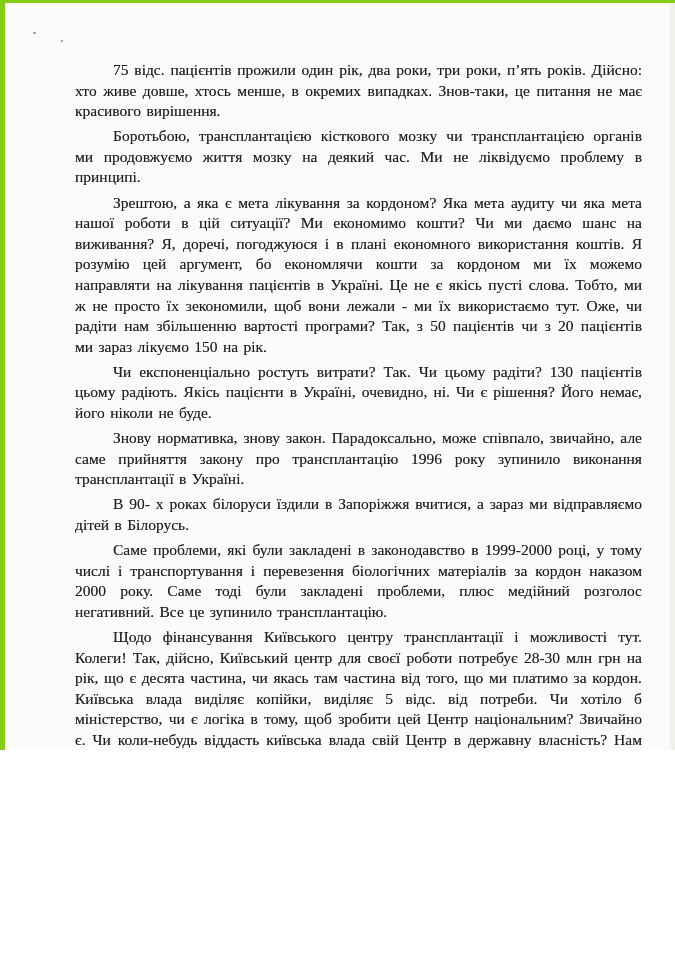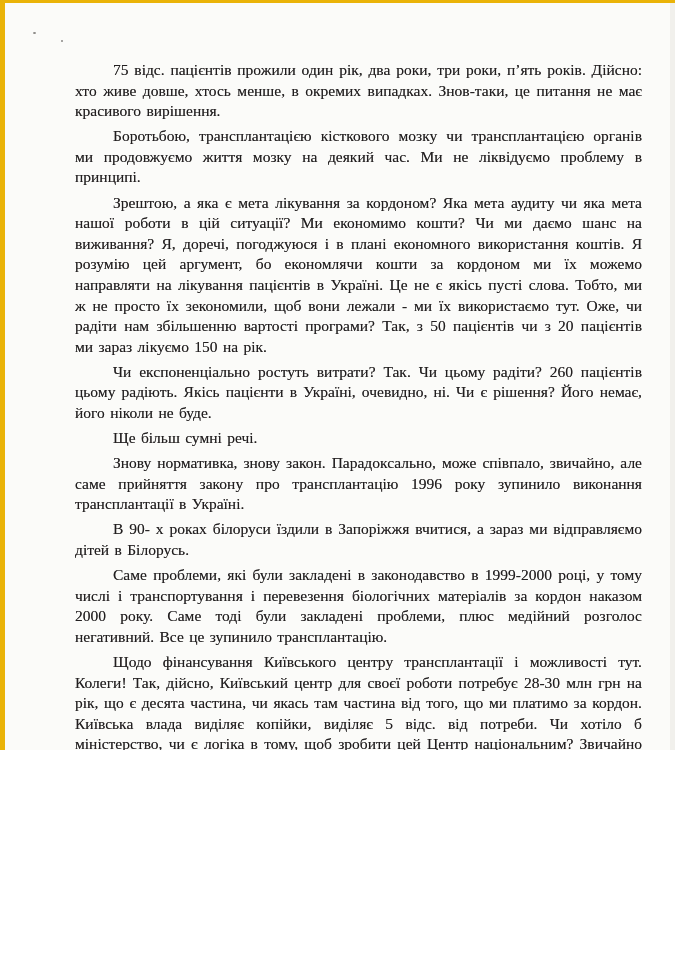--- a/index.html
+++ b/index.html
@@ -1,20 +1,20 @@
 <!DOCTYPE html>
 <html lang="uk" style="--page: #fbfbf9; --ink: #221f20; --scan_border: #0e0d0d;"><head>
 <meta charset="utf-8">
 <style>
   html, body { margin: 0; padding: 0; }
   .screenshot {
     position: relative;
     width: 675px;
     height: 750px;
-    background: #eab308; 
+    background: #84cc16; 
     overflow: hidden;
     font-family: "Liberation Serif", "DejaVu Serif", serif;
   }
   .page {
     position: absolute;
     left: 5px;
     top: 3px;
     width: 670px;
     height: 945px;
     background: var(--page, #fbfbf9);
@@ -66,22 +66,21 @@
 
 <div class="screenshot">
   <div class="page">
     <span class="speck s1"></span>
     <span class="speck s2"></span>
 
     <div class="text-block">
       <p>75 відс. пацієнтів прожили один рік, два роки, три роки, п’ять років. Дійсно: хто живе довше, хтось менше, в окремих випадках. Знов-таки, це питання не має красивого вирішення.</p>
       <p>Боротьбою, трансплантацією кісткового мозку чи трансплантацією органів ми продовжуємо життя мозку на деякий час. Ми не ліквідуємо проблему в принципі.</p>
       <p>Зрештою, а яка є мета лікування за кордоном? Яка мета аудиту чи яка мета нашої роботи в цій ситуації? Ми економимо кошти? Чи ми даємо шанс на виживання? Я, доречі, погоджуюся і в плані економного використання коштів. Я розумію цей аргумент, бо економлячи кошти за кордоном ми їх можемо направляти на лікування пацієнтів в Україні. Це не є якісь пусті слова. Тобто, ми ж не просто їх зекономили, щоб вони лежали - ми їх використаємо тут. Оже, чи радіти нам збільшенню вартості програми? Так, з 50 пацієнтів чи з 20 пацієнтів ми зараз лікуємо 150 на рік.</p>
-      <p>Чи експоненціально ростуть витрати? Так. Чи цьому радіти? 260 пацієнтів цьому радіють. Якісь пацієнти в Україні, очевидно, ні. Чи є рішення? Його немає, його ніколи не буде.</p>
-      <p>Ще більш сумні речі.</p>
+      <p>Чи експоненціально ростуть витрати? Так. Чи цьому радіти? 130 пацієнтів цьому радіють. Якісь пацієнти в Україні, очевидно, ні. Чи є рішення? Його немає, його ніколи не буде.</p>
       <p>Знову нормативка, знову закон. Парадоксально, може співпало, звичайно, але саме прийняття закону про трансплантацію 1996 року зупинило виконання трансплантації в Україні.</p>
       <p>В 90- х роках білоруси їздили в Запоріжжя вчитися, а зараз ми відправляємо дітей в Білорусь.</p>
       <p>Саме проблеми, які були закладені в законодавство в 1999-2000 році, у тому числі і транспортування і перевезення біологічних матеріалів за кордон наказом 2000 року. Саме тоді були закладені проблеми, плюс медійний розголос негативний. Все це зупинило трансплантацію.</p>
       <p>Щодо фінансування Київського центру трансплантації і можливості тут. Колеги! Так, дійсно, Київський центр для своєї роботи потребує 28-30 млн грн на рік, що є десята частина, чи якась там частина від того, що ми платимо за кордон. Київська влада виділяє копійки, виділяє 5 відс. від потреби. Чи хотіло б міністерство, чи є логіка в тому, щоб зробити цей Центр національним? Звичайно є. Чи коли-небудь віддасть київська влада свій Центр в державну власність? Нам поки не вдається. Не ми маємо повноваження відібрати. Київ має віддати.</p>
     </div>
 
     <div class="page-number">4</div>
 
     <div class="edge-shade"></div>
   </div>

